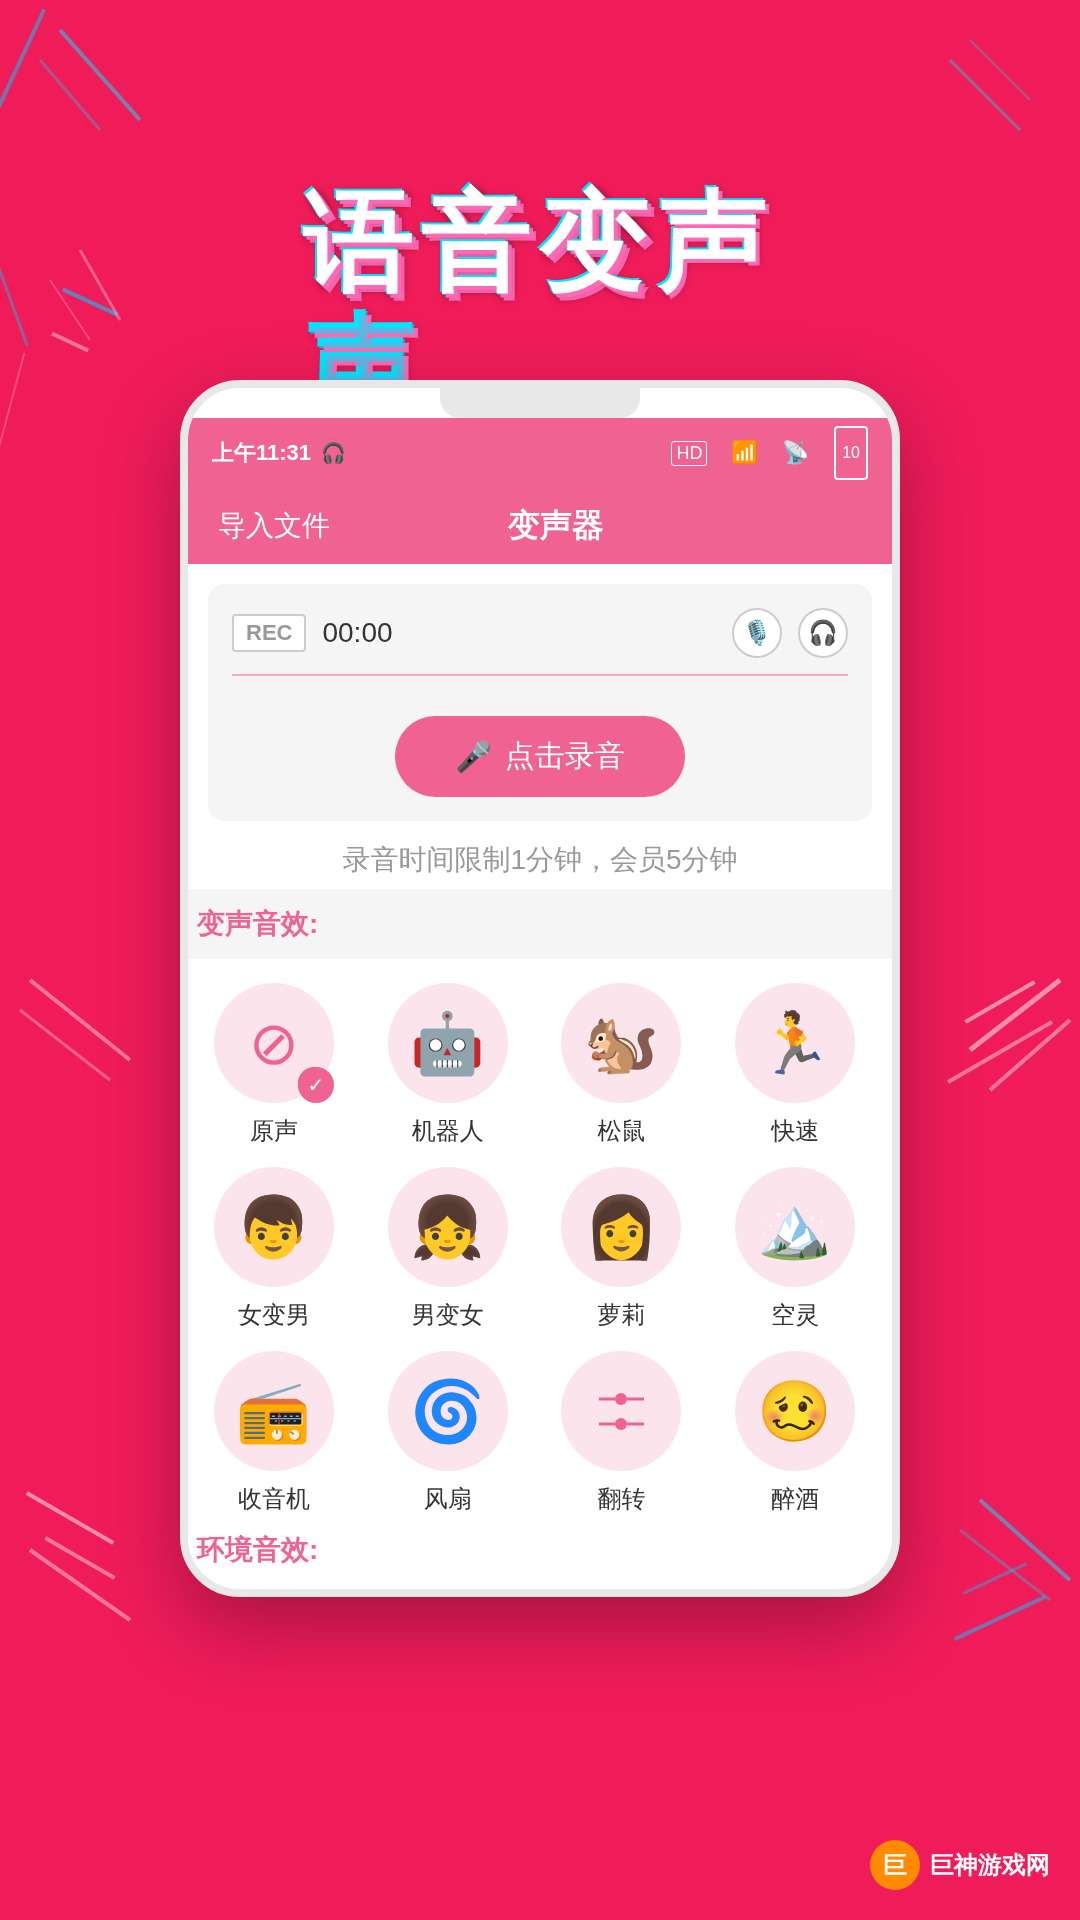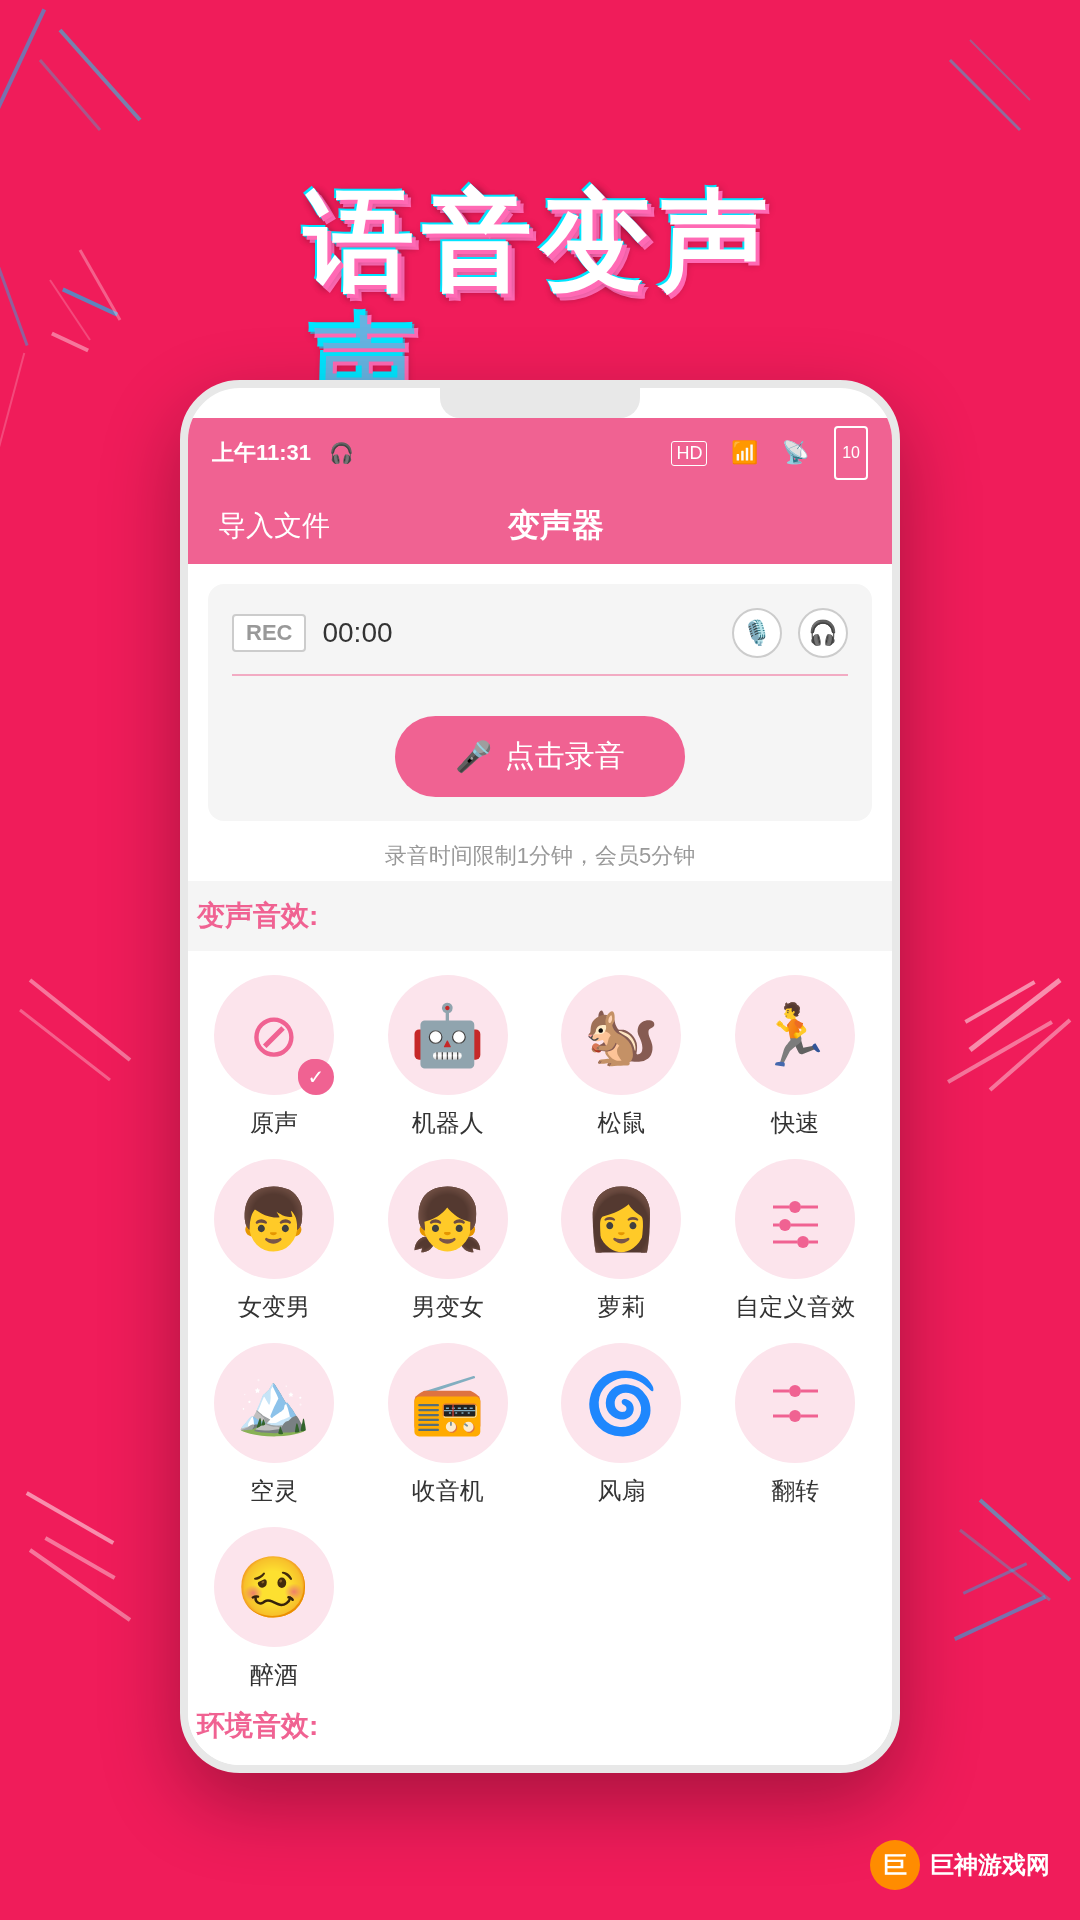--- a/index.html
+++ b/index.html
@@ -167,21 +167,21 @@
     .status-bar {
       background: #f06292;
       display: flex;
       justify-content: space-between;
       align-items: center;
       padding: 8px 24px;
       color: white;
       font-size: 22px;
     }
 
-    .status-left { display: flex; align-items: center; gap: 18px; }
+    .status-left { display: flex; align-items: center; gap: 10px; }
     .status-right { display: flex; align-items: center; gap: 24px; }
 
     .status-time { font-size: 22px; font-weight: 600; }
     .status-icon { font-size: 20px; }
 
     .battery-icon {
       display: inline-flex;
       align-items: center;
       justify-content: center;
       border: 2px solid white;
@@ -275,21 +275,21 @@
       padding: 20px 60px;
       font-size: 30px;
       cursor: pointer;
       margin: 0 auto;
       width: fit-content;
     }
 
     .record-hint {
       text-align: center;
       color: #999;
-      font-size: 22px;
+      font-size: 28px;
       margin-top: 16px;
       padding-bottom: 10px;
     }
 
     
     .effects-section {
       background: white;
       padding: 0 20px 20px 9px;
     }
 
@@ -520,37 +520,20 @@
         <span class="effect-label">男变女</span>
       </div>
 
       <div class="effect-item">
         <div class="effect-icon-wrap">
           <span style="font-size:60px;">👩</span>
         </div>
         <span class="effect-label">萝莉</span>
       </div>
 
-      <div class="effect-item">
-        <div class="effect-icon-wrap">
-
-          <svg width="65" height="65" viewBox="0 0 65 65">
-            <circle cx="32" cy="20" r="6" fill="#f06292"></circle>
-            <line x1="10" y1="20" x2="26" y2="20" stroke="#f06292" stroke-width="3"></line>
-            <line x1="38" y1="20" x2="55" y2="20" stroke="#f06292" stroke-width="3"></line>
-            <circle cx="22" cy="38" r="6" fill="#f06292"></circle>
-            <line x1="10" y1="38" x2="16" y2="38" stroke="#f06292" stroke-width="3"></line>
-            <line x1="28" y1="38" x2="55" y2="38" stroke="#f06292" stroke-width="3"></line>
-            <circle cx="40" cy="55" r="6" fill="#f06292"></circle>
-            <line x1="10" y1="55" x2="34" y2="55" stroke="#f06292" stroke-width="3"></line>
-            <line x1="46" y1="55" x2="55" y2="55" stroke="#f06292" stroke-width="3"></line>
-          </svg>
-        </div>
-        <span class="effect-label">自定义音效</span>
-      </div>
 
       <div class="effect-item">
         <div class="effect-icon-wrap">
           <span style="font-size:60px;">🏔️</span>
         </div>
         <span class="effect-label">空灵</span>
       </div>
 
       <div class="effect-item">
         <div class="effect-icon-wrap">

